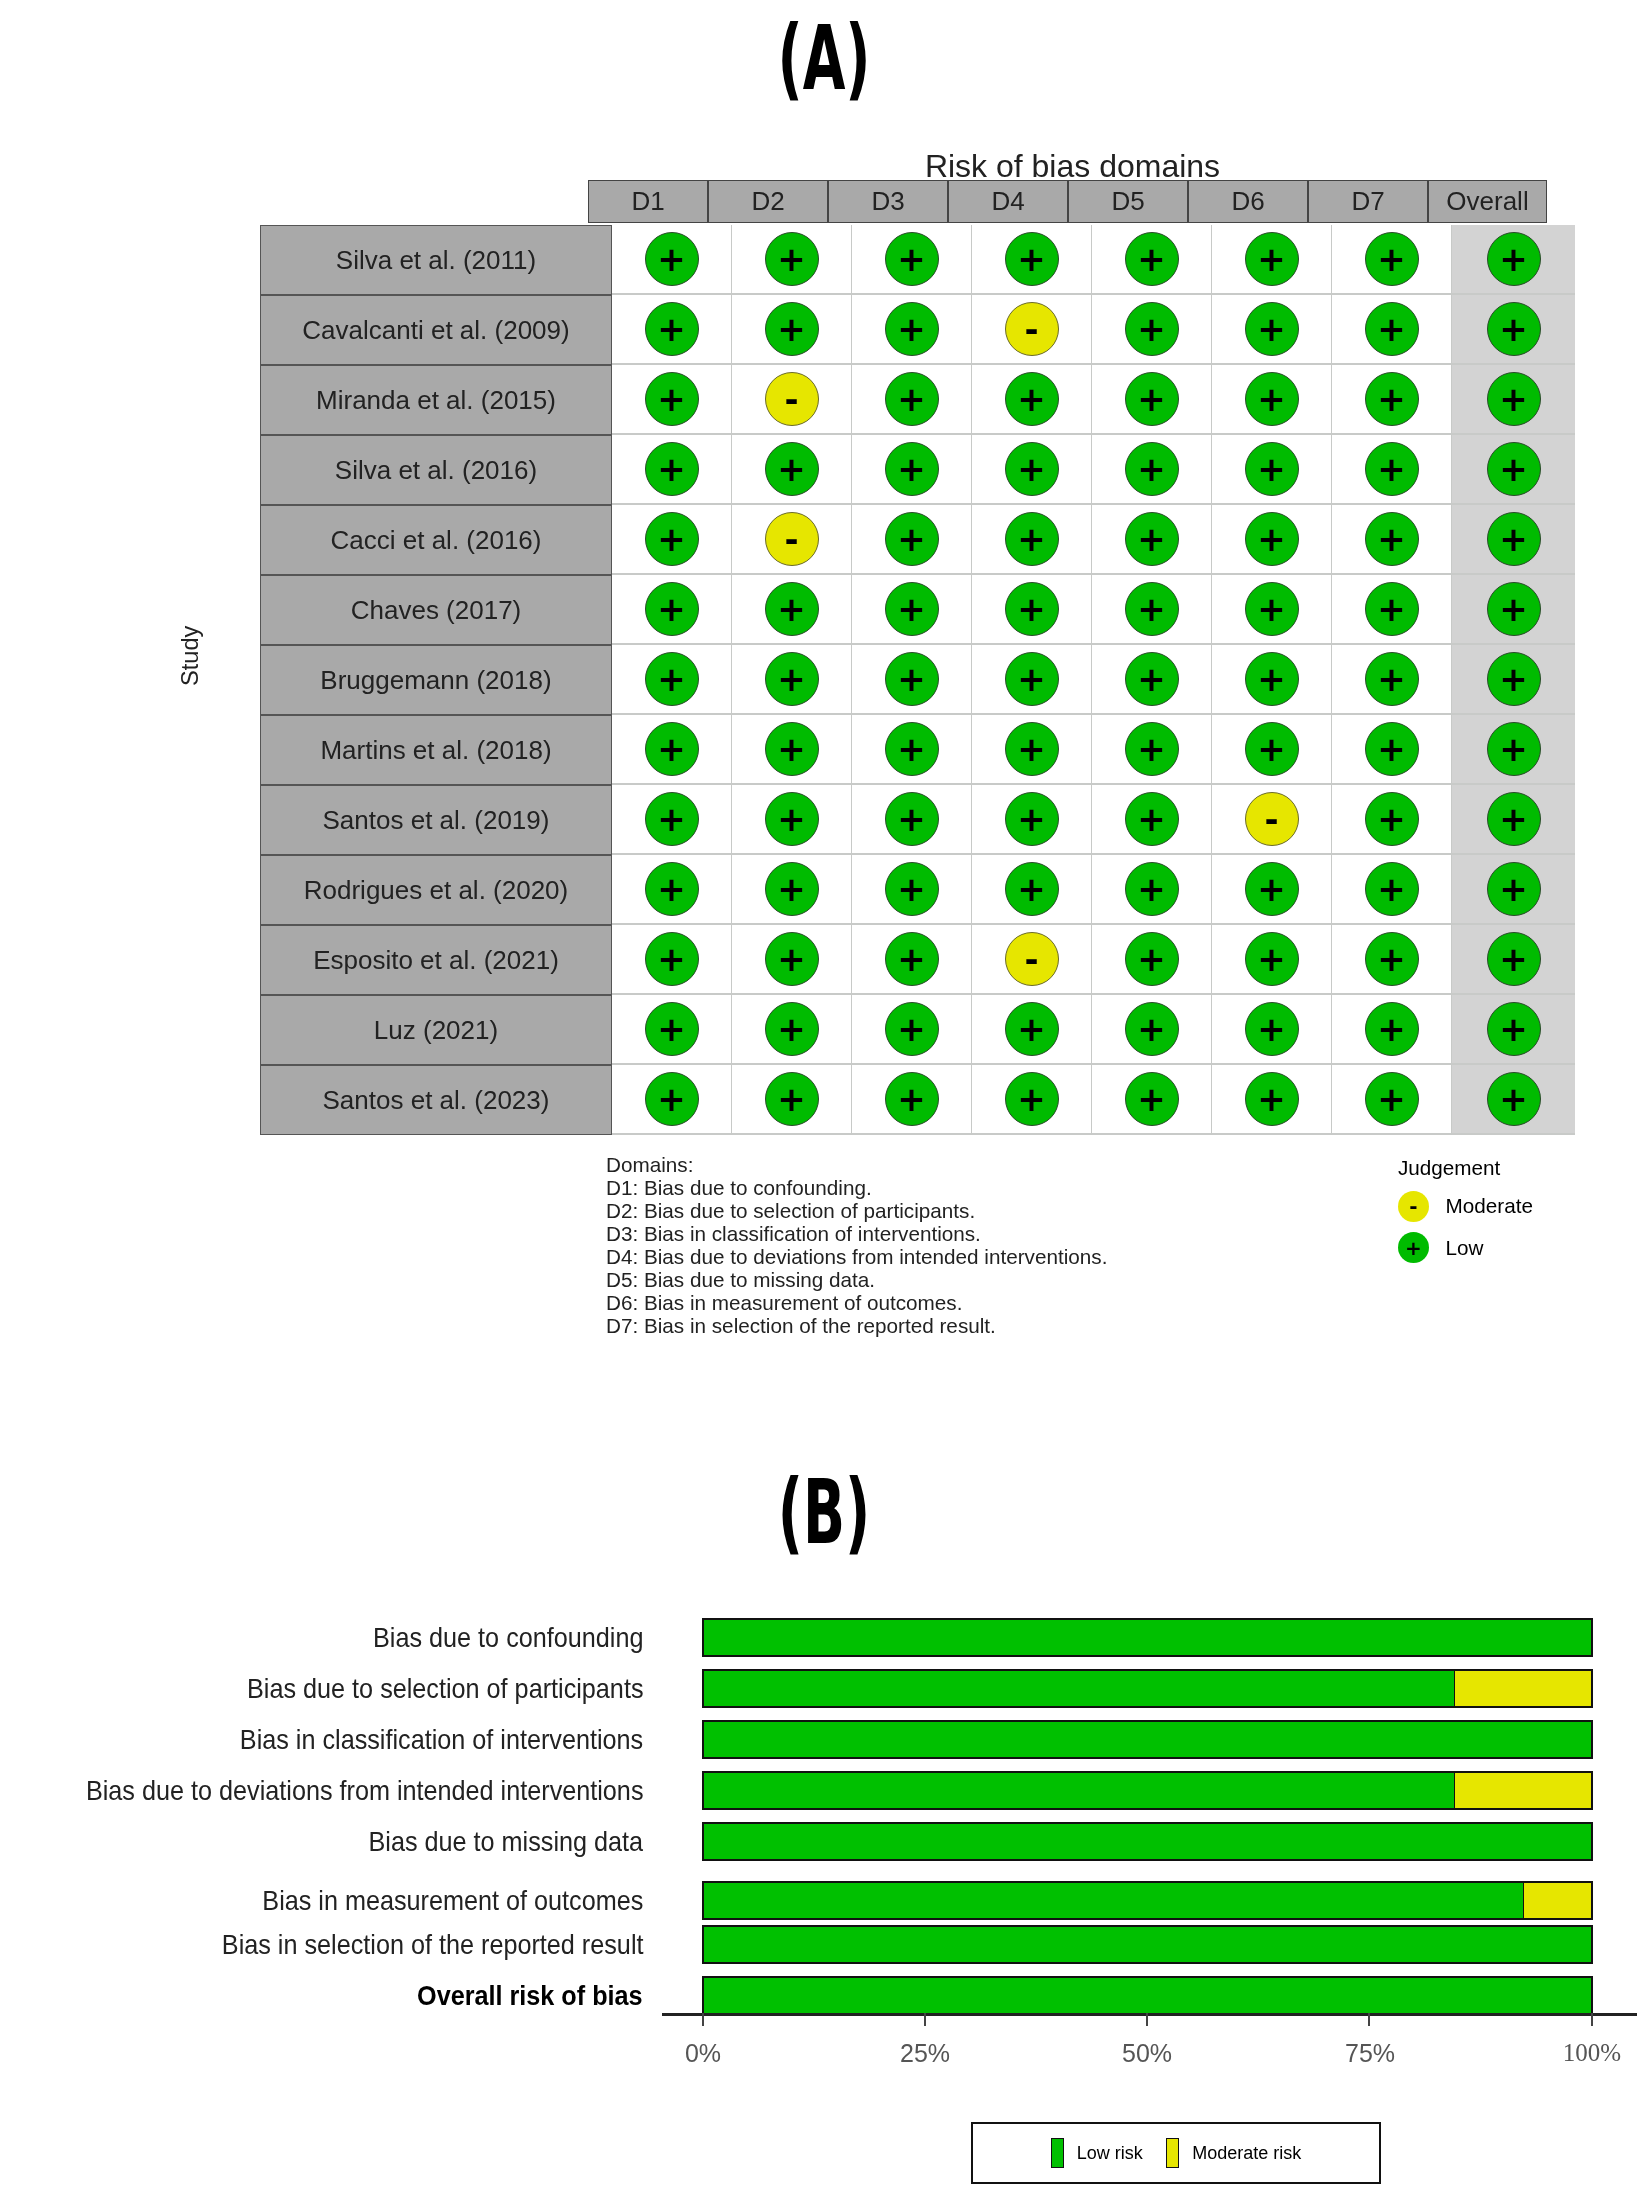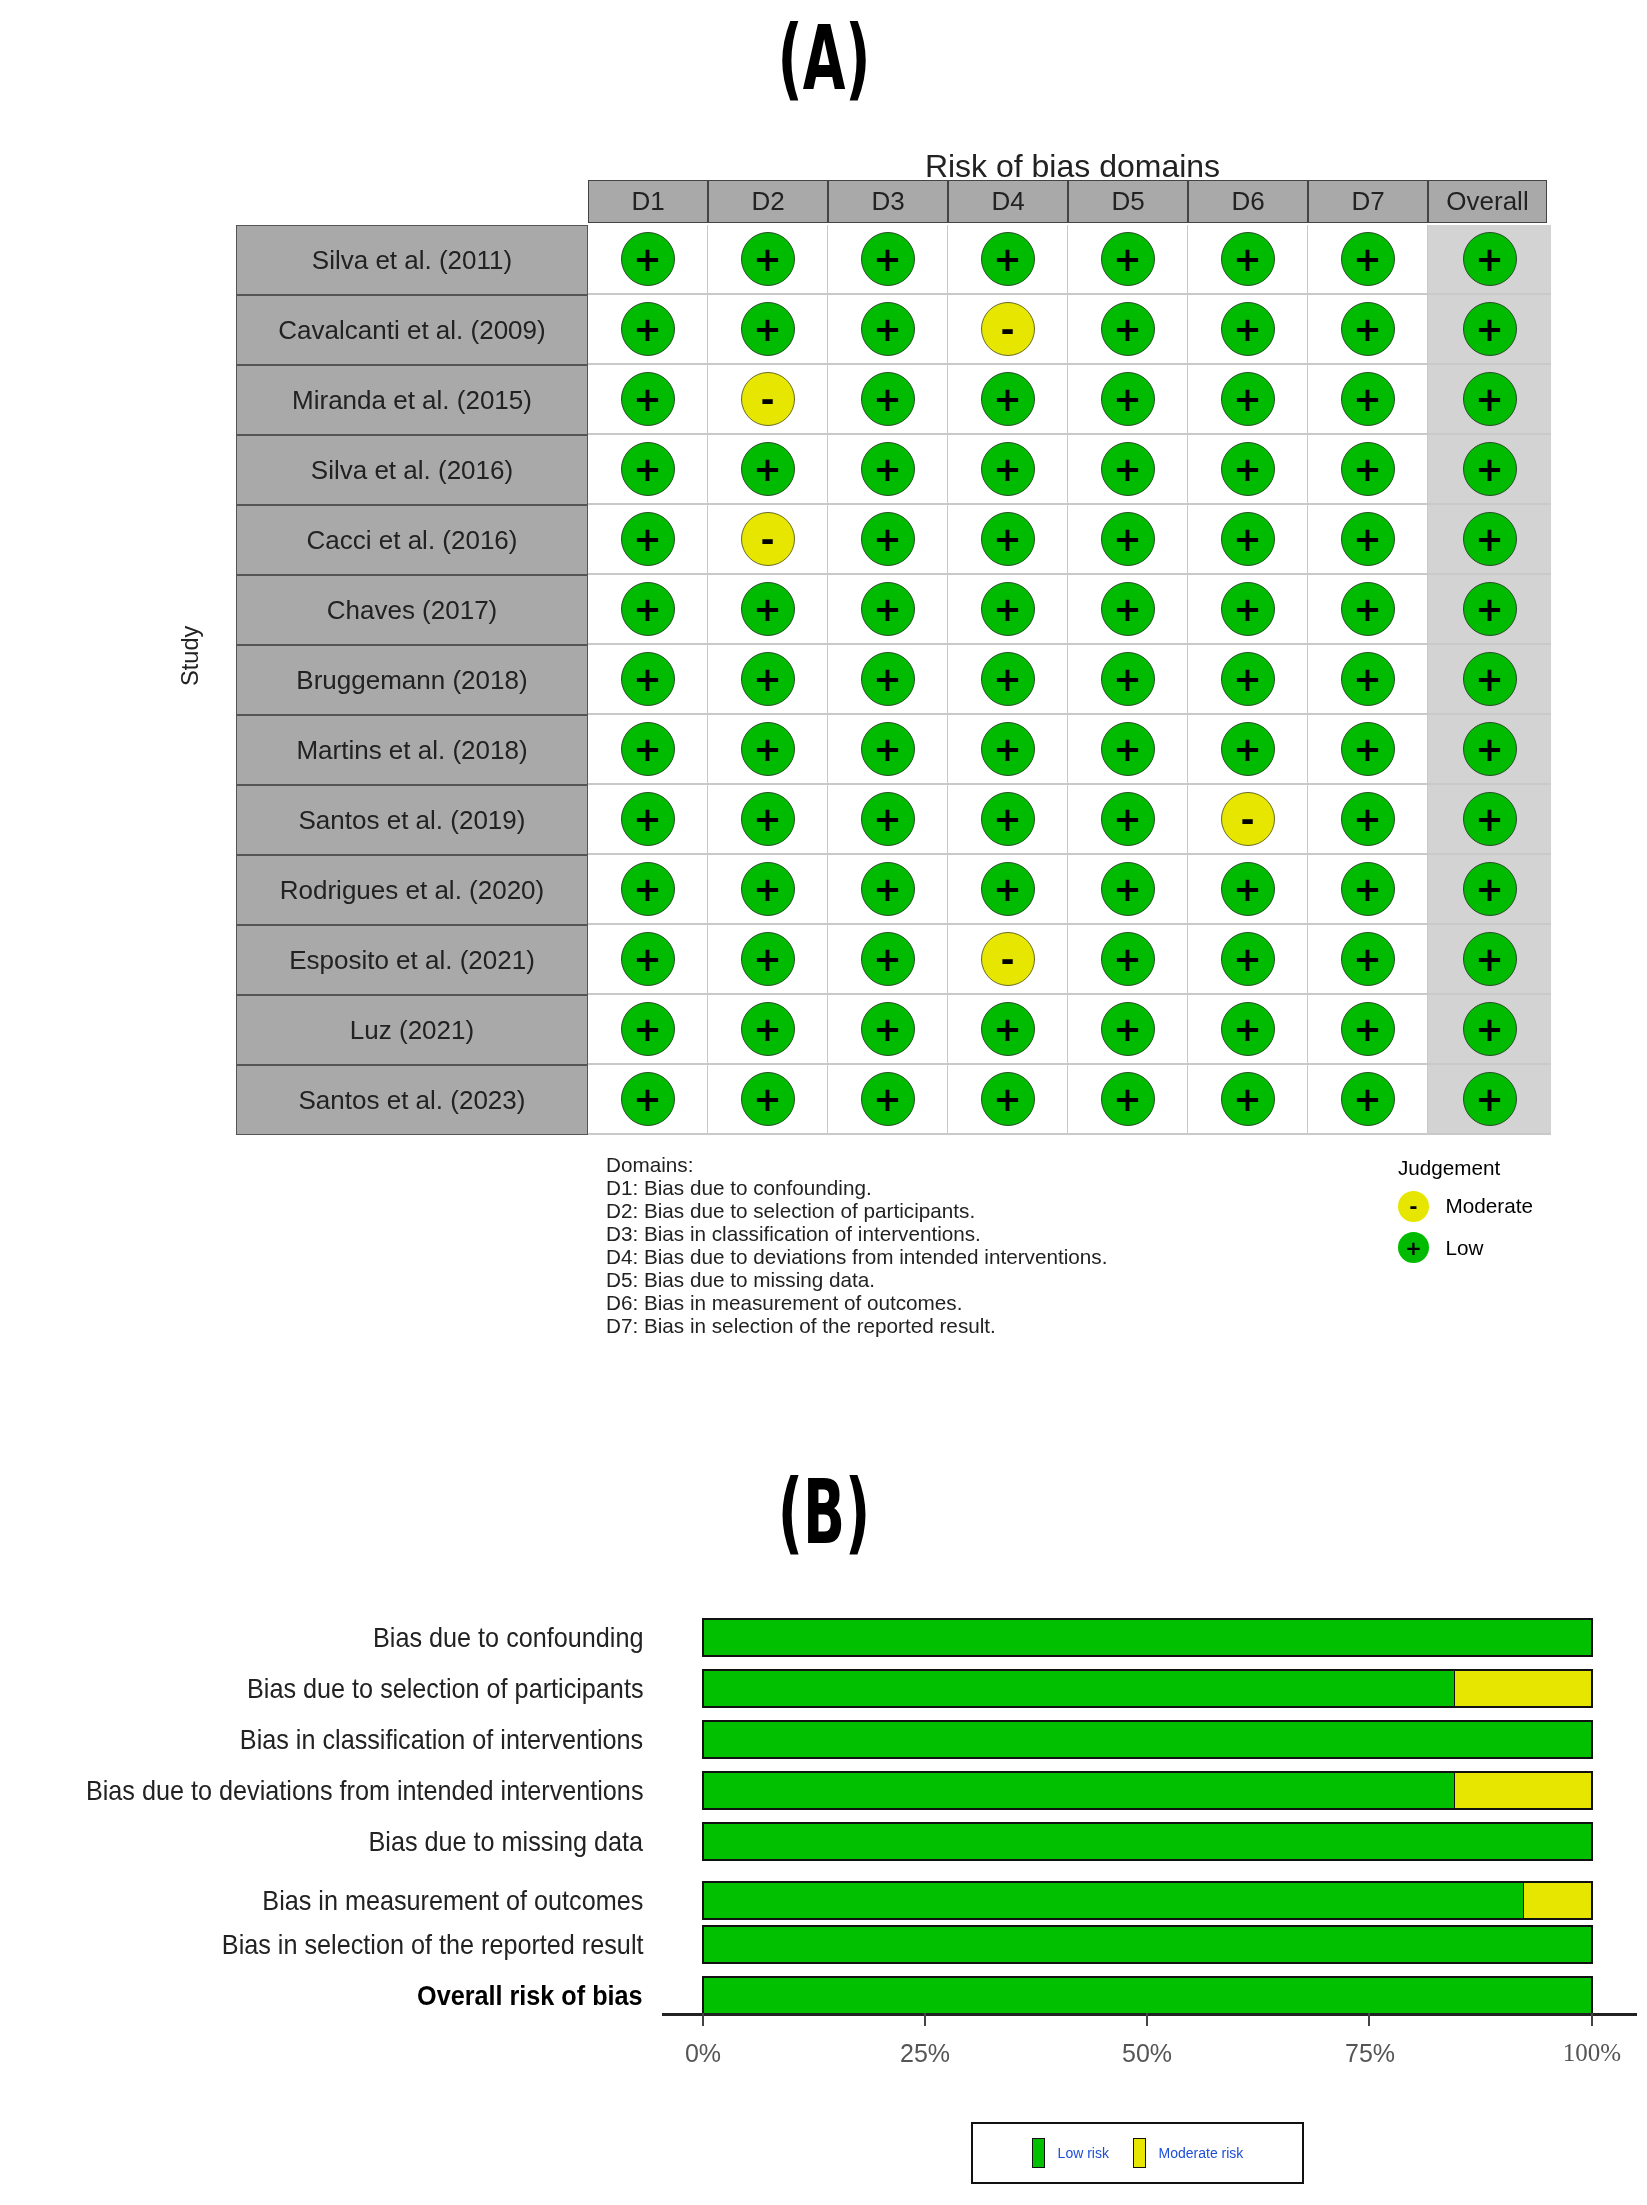--- a/index.html
+++ b/index.html
@@ -9,21 +9,21 @@
   #title-b { top:1460px; }
 
   
   .rob-header-title { position:absolute; top:148px; left:588px; width:969px; text-align:center; font-size:32px; color:#222; }
   .col-headers { position:absolute; top:180px; left:588px; display:flex;border-radius:20px; }
   .col-head { width:120px; height:43px; background:#a9a9a9; border:1.2px solid #444; box-sizing:border-box; display:flex; align-items:center; justify-content:center; font-size:26px; color:#222; }
   .col-head.overall { width:119px; }
   .study-axis { position:absolute; left:177px; top:686px; transform:rotate(-90deg); transform-origin:left top; font-size:23.6px; color:#222; }
   .grid { position:absolute; top:225px; left:236px; }
   .row { display:flex; height:70px; }
-  .study-label { width:352px; height:70px; background:#a9a9a9; border:1.8px solid #555; border-left:1.2px solid #555; box-sizing:border-box; display:flex; align-items:center; justify-content:center; font-size:26px; color:#222; }
+  .study-label { width:352px; height:70px; background:#a9a9a9; border:1.8px solid #555; border-left:1.2px solid #555; box-sizing:border-box; display:flex; align-items:center; justify-content:center; font-size:26px; color:#222;margin-left:24px; }
   .cell { width:120px; height:70px; border-right:1.8px solid #c8cac8; border-bottom:2.4px solid #c8cac8; box-sizing:border-box; display:flex; align-items:center; justify-content:center; background:#fff; }
   .cell.overall { width:123px; background:#d3d3d3; border-right:none; }
   .dot { width:54px; height:54px; border-radius:50%; border:1.8px solid #2a4a2a; box-sizing:border-box; display:flex; align-items:center; justify-content:center; font-size:34px; font-weight:bold; color:#000; line-height:1; font-family:"DejaVu Sans", sans-serif; }
   .dot.low { background:#00bb00; }
   .dot.moderate { background:#e6e600; border-color:#6a6a2a; }
 
   .domains-legend { position:absolute; top:1153px; left:606px; font-size:20.7px; line-height:23px; color:#222; }
   .judgement { position:absolute; top:1156px; left:1398px; font-size:20.7px; color:#000000; }
   .judgement .item { display:flex; align-items:center; margin-top:10.6px; }
   .judgement .mini { width:31px; height:31px; border-radius:50%; display:flex; align-items:center; justify-content:center; font-size:20px; font-weight:bold; margin-right:16.5px; font-family:"DejaVu Sans", sans-serif; }
@@ -33,21 +33,21 @@
   
   .bar-row { position:absolute; left:0; height:39px; width:1648px; }
   .bar-label { position:absolute; right:1005px; top:3.5px; font-size:28px; white-space:nowrap; color:#222; transform:scaleX(0.9); transform-origin:right center; }
   .bar-label.bold { font-weight:bold; color:#000; }
   .bar { position:absolute; left:702px; width:891px; height:39px; border:2.4px solid #111; box-sizing:border-box; display:flex; }
   .seg-low { background:#00c000; height:100%; }
   .seg-mod { background:#e6e600; height:100%; border-left:1.8px solid #111; box-sizing:border-box; }
   .axis-line { position:absolute; top:2013px; left:662px; width:975px; height:3px; background:#222; }
   .tick { position:absolute; top:2013px; width:2.4px; height:13px; background:#444; }
   .tick-label { position:absolute; top:2039px; font-size:25px; color:#555; transform:translateX(-50%); }
-  .bar-legend { position:absolute; top:2122px; left:971px; width:333px; height:62px; border:2.4px solid #111; box-sizing:border-box; display:flex; align-items:center; justify-content:center; font-size:14px; color:#1d4ed8; }
+  .bar-legend { position:absolute; top:2122px; left:971px; width:410px; height:62px; border:2.4px solid #111; box-sizing:border-box; display:flex; align-items:center; justify-content:center; font-size:18px; color:#000000; }
   .bar-legend .sw { width:13px; height:29.6px; border:1.8px solid #111; margin-right:13px; box-sizing:border-box; }
   .bar-legend .sw.low { background:#00c000; }
   .bar-legend .sw.mod { background:#e6e600; }
   .bar-legend .lbl { margin-right:23.6px; }
 </style>
 </head>
 <body>
 
 <div id="title-a" class="panel-title">(A)</div>
 

